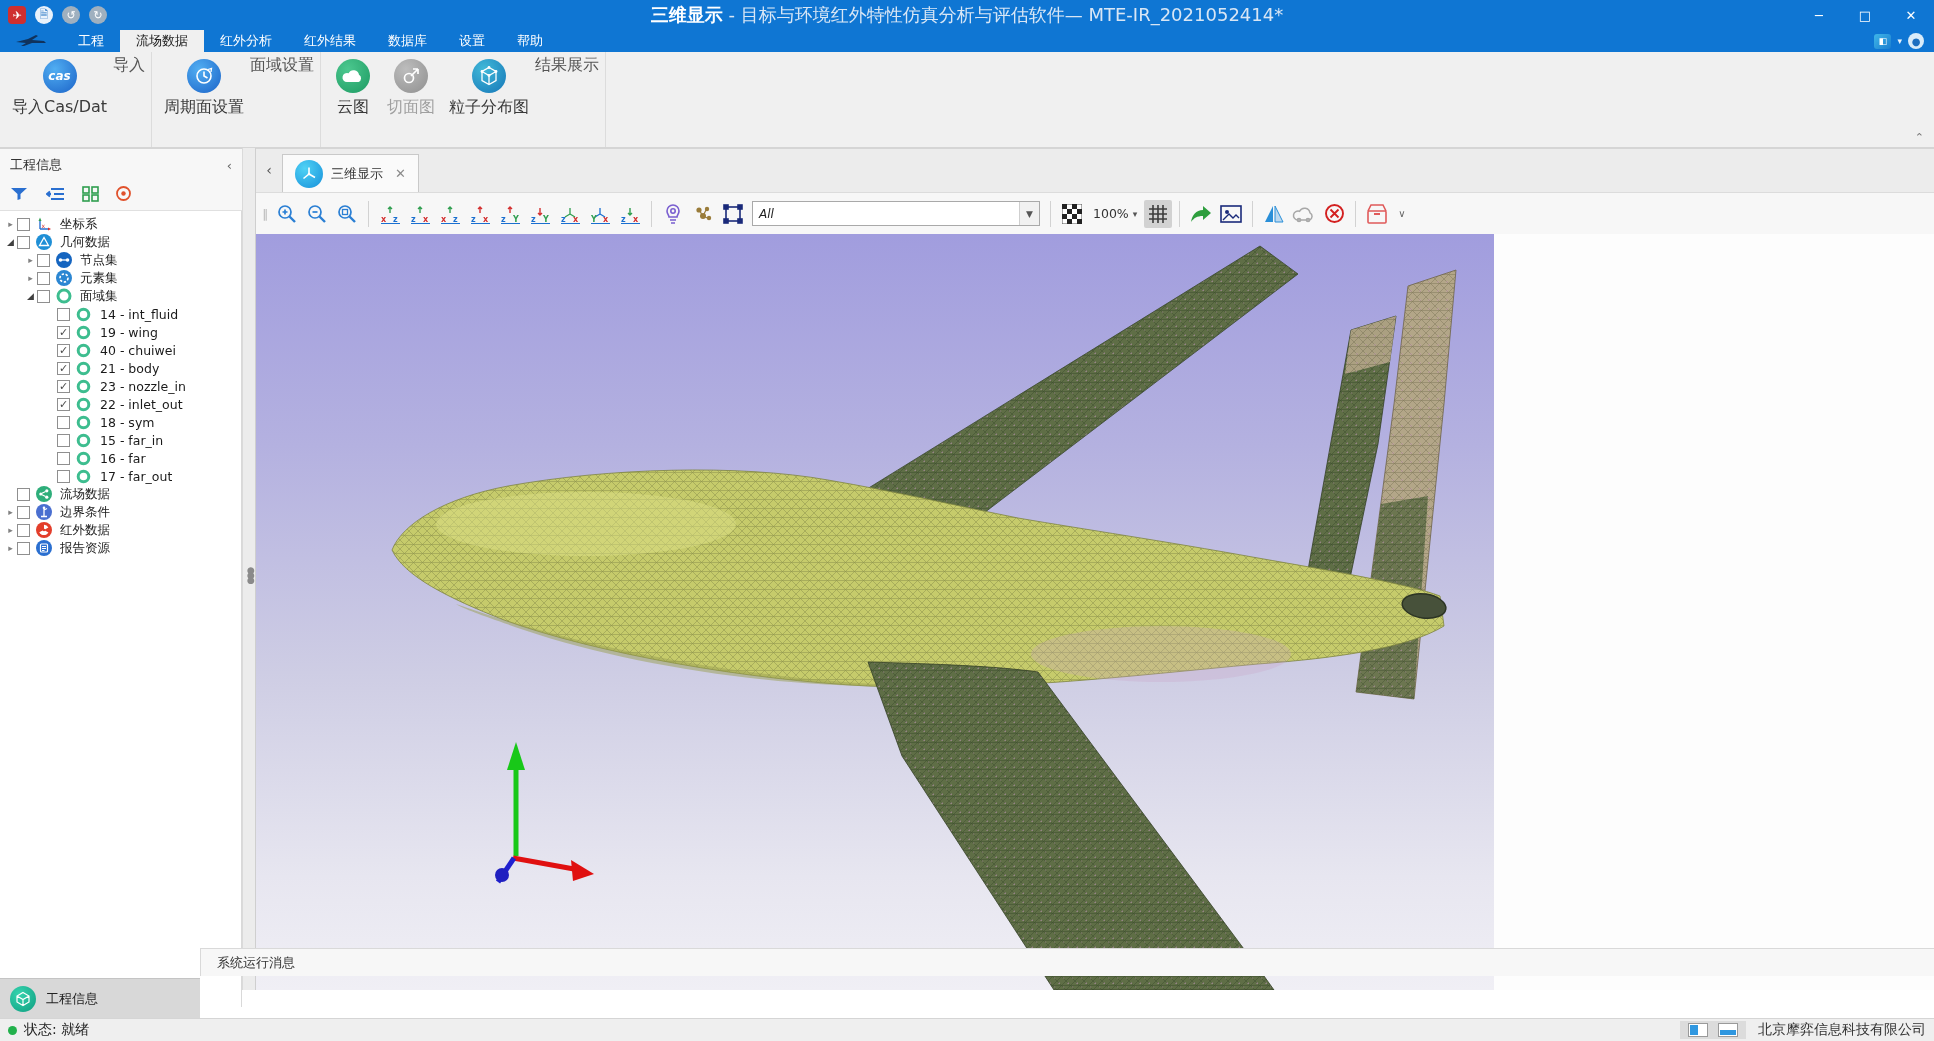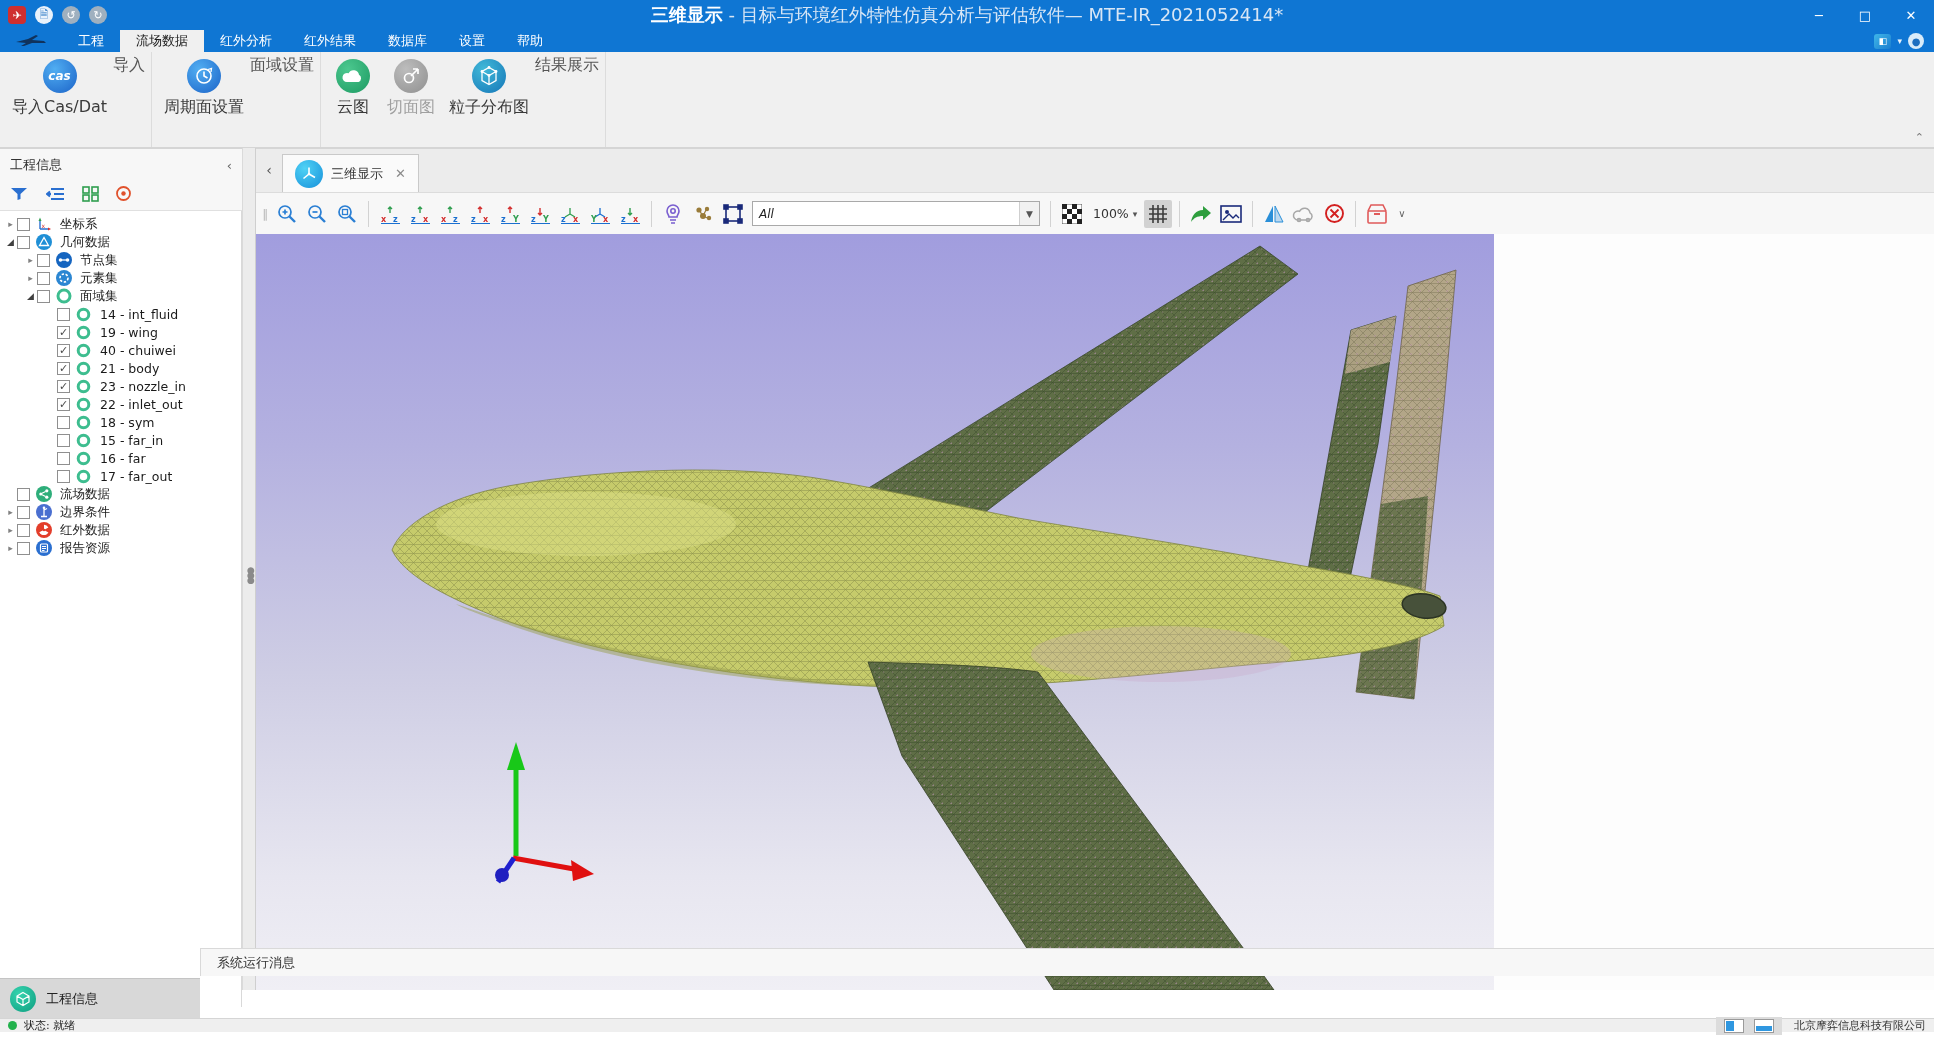--- a/index.html
+++ b/index.html
@@ -120,23 +120,23 @@
   #viewport { position:absolute; top:234px; left:256px; width:1238px; height:756px;
     background:linear-gradient(#a19dde 0%, #b4b1e0 28%, #cecde4 58%, #e7e6f0 85%, #f0eff5 100%); }
   #viewport svg { display:block; }
   #right-empty { position:absolute; top:234px; left:1494px; width:440px; height:756px; background:#fdfdfd; }
 
   #message-bar { position:absolute; top:948px; left:200px; width:1734px; height:28px;
     background:#f7f7f7; border-top:1px solid #d9d9d9; border-left:1px solid #d9d9d9;
     display:flex; align-items:center; padding-left:16px; font-size:13px; color:#333; }
 
   
-  #statusbar { position:absolute; top:1018px; left:0; width:1934px; height:14px;
+  #statusbar { position:absolute; top:1018px; left:0; width:1934px; height:23px;
     background:#efefef; border-top:1px solid #d5d5d5; display:flex; align-items:center;
-    font-size:11px; color:#222; padding:0 8px; }
+    font-size:14px; color:#222; padding:0 8px; }
   #status-dot { width:9px; height:9px; border-radius:50%; background:#22b14c; margin-right:7px; }
   #statusbar-right { margin-left:auto; display:flex; align-items:center; gap:12px; }
   #layout-icons { display:flex; gap:10px; background:#dcdcdc; padding:2px 8px; }
   .layout-ico { width:20px; height:14px; background:#fff; border:1px solid #9a9a9a; position:relative; }
   .layout-ico .fill1 { position:absolute; left:1px; top:1px; width:8px; height:10px; background:#2f97e0; }
   .layout-ico .fill2 { position:absolute; left:1px; right:1px; bottom:1px; height:5px; background:#2f97e0; }
   #company { color:#333; }
 </style>
 </head>
 <body>

